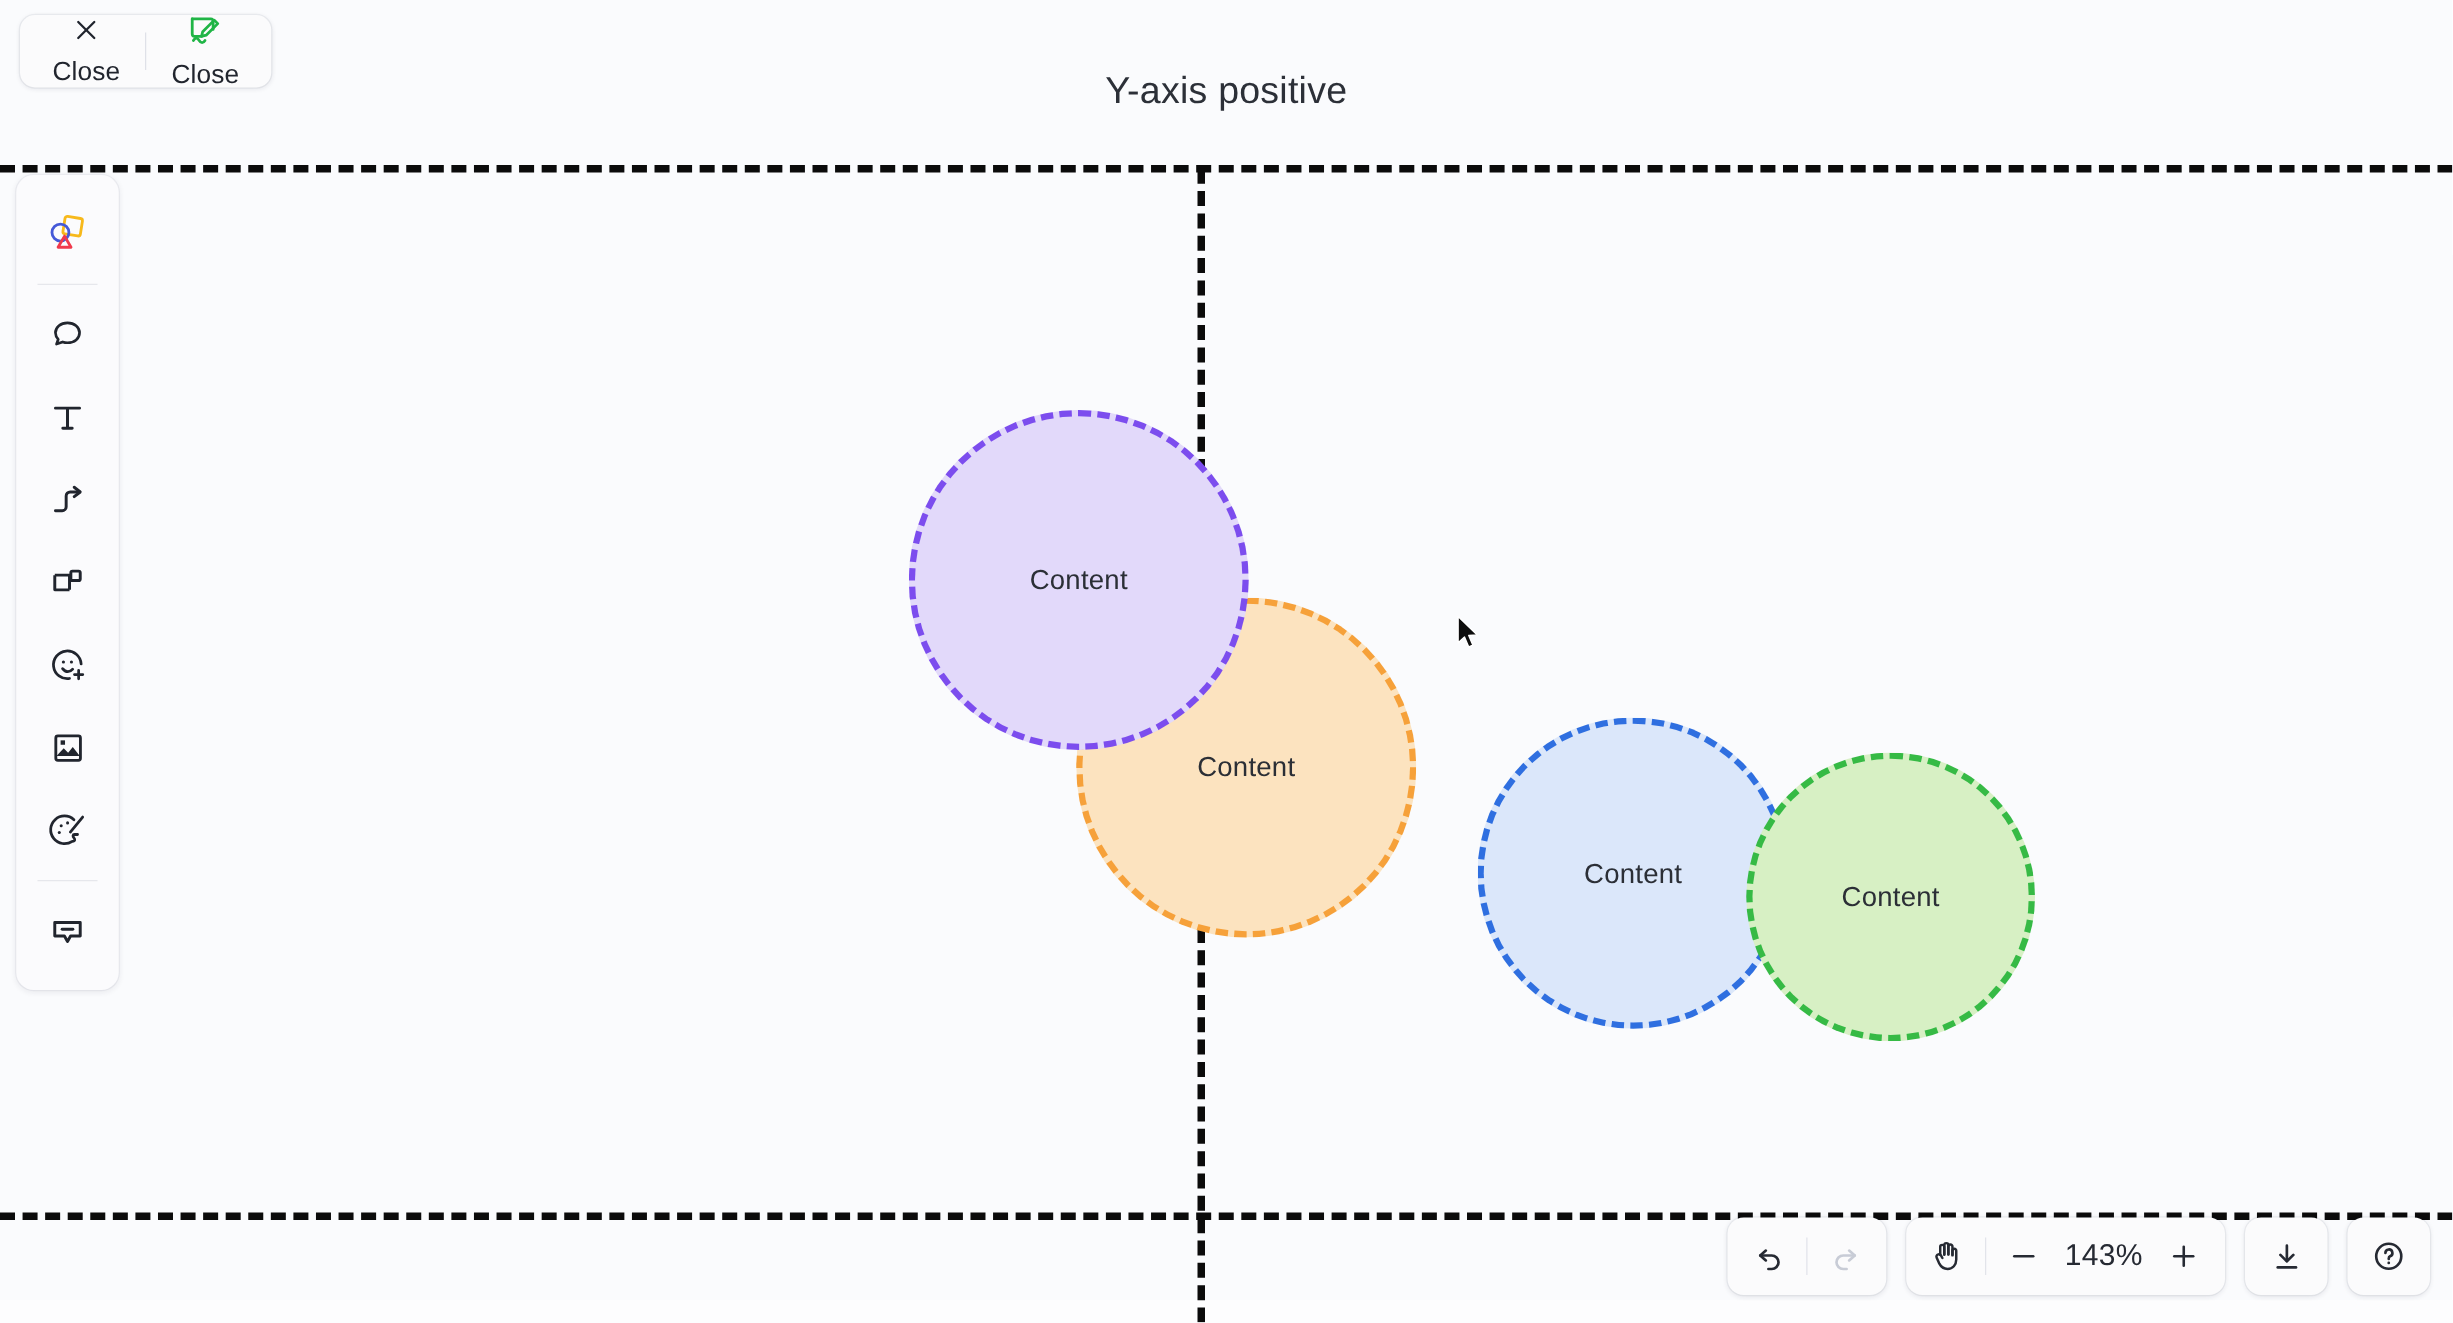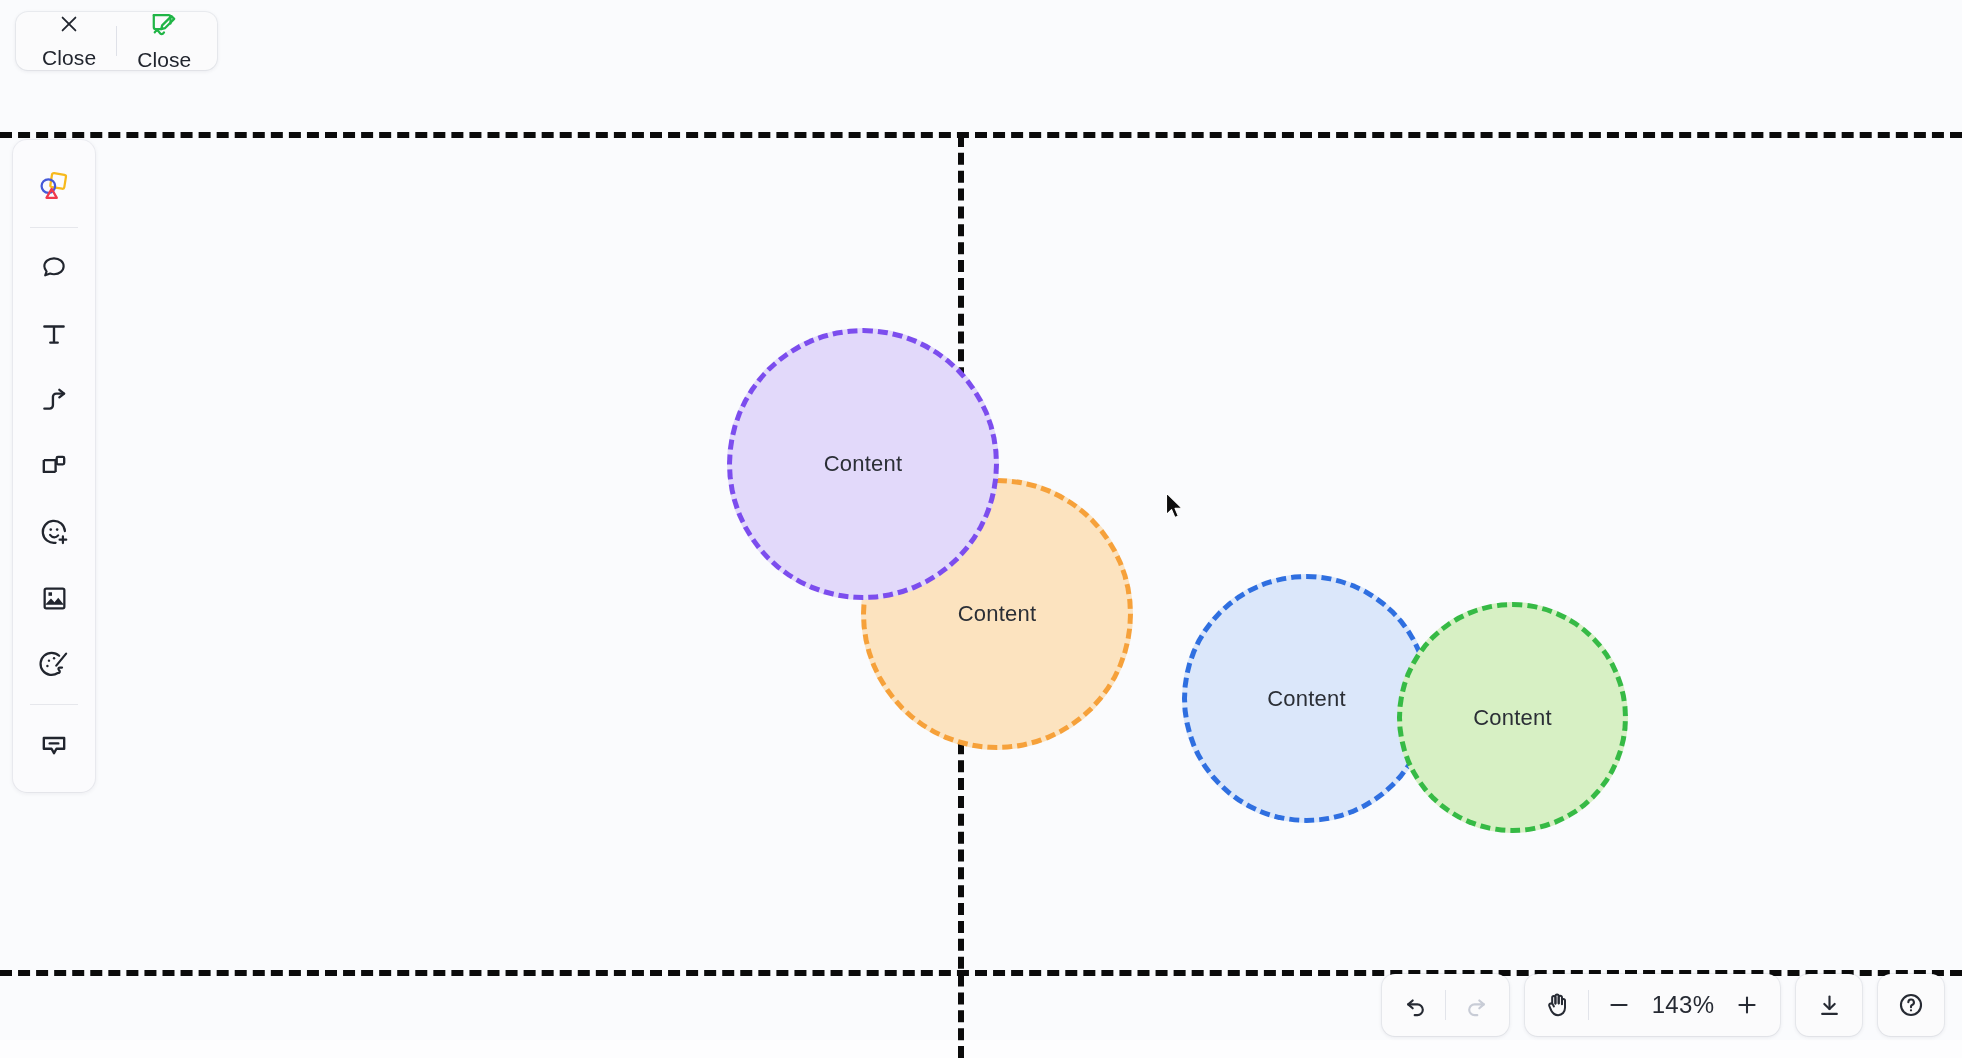--- a/index.html
+++ b/index.html
@@ -177,20 +177,21 @@
 <body>
 
 <div id="app">
 
   <div class="page-tint"></div>
 
   <div class="guide-h top" style="top: 132px;"></div>
   <div class="guide-h bottom" style="top: 970px;"></div>
   <div class="guide-v" style="left:958px;"></div>
 
+  <div class="board-title">Y-axis positive</div>
 
   <div class="top-toolbar">
     <button class="tb-btn">
       <span>
         <svg width="22" height="22" viewBox="0 0 24 24" fill="none" stroke="#21252e" stroke-width="2" stroke-linecap="round">
           <line x1="5" y1="5" x2="19" y2="19"></line>
             <line x1="19" y1="5" x2="5" y2="19"></line>
         </svg>
       </span>
       <span>Close</span>

